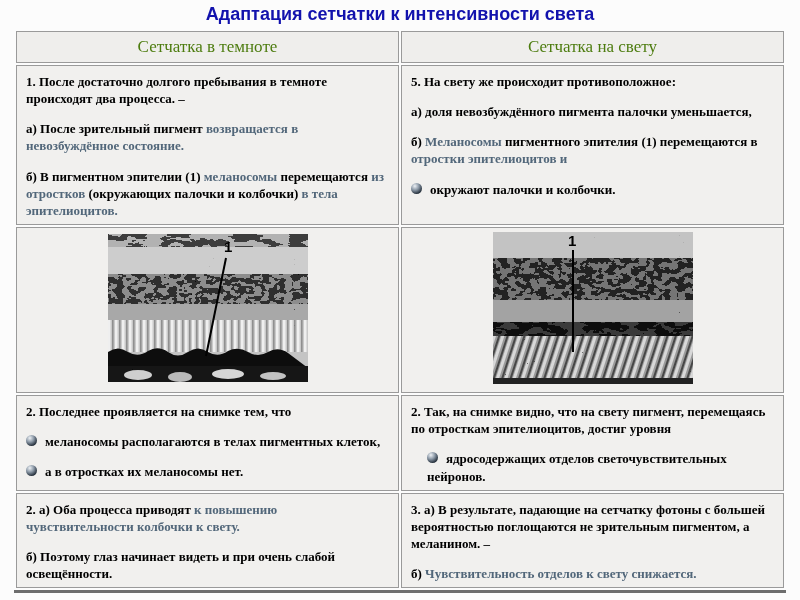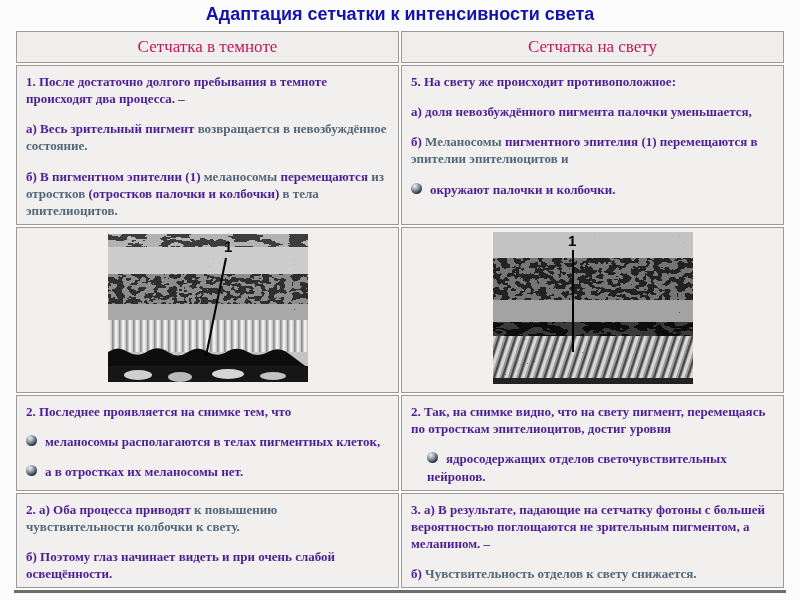--- a/index.html
+++ b/index.html
@@ -3,29 +3,29 @@
 <meta charset="utf-8">
 <style>
   html,body{margin:0;padding:0;background:#fcfcfc;}
   .page{width:800px;height:600px;background:#fcfcfc;overflow:hidden;box-sizing:border-box;padding-top:4px;
         font-family:"Liberation Serif",serif;}
   .title{width:800px;text-align:center;margin:0 0 4px 0;
          font-family:"Liberation Sans",sans-serif;font-weight:bold;font-size:18px;color:#1212ad;}
   table.tbl{width:772px;margin:0 auto;border-collapse:separate;border-spacing:2px;table-layout:fixed;
             border-bottom:3px solid #6e6e6e;}
   td,th{box-sizing:border-box;}
-  th.hd{background:#efeeec;border:1px solid #9a9a9a;font-weight:normal;font-size:17px;color:#be185d;
+  th.hd{background:#efeeec;border:1px solid #9a9a9a;font-weight:normal;font-size:17px;color:#4d7c0f;
         height:32px;text-align:center;padding:4px 6px;}
   td.txt{background:#f1f0ee;border:1px solid #9a9a9a;vertical-align:top;text-align:left;
          font-weight:bold;font-size:13px;line-height:1.32;color:#1c1c1c;padding:7px 10px 5px 9px;}
   td.fig{background:#f1f0ee;border:1px solid #9a9a9a;text-align:center;vertical-align:middle;padding:4px 0;}
   .cp{margin:0 0 13px 0;}
   .cp:last-child{margin-bottom:0;}
   [data-color="slate"]{color:#52677a;}
-  [data-color="black"]{color:#4c1d95;}
+  [data-color="black"]{color:#000000;}
   .ball{display:inline-block;width:11px;height:11px;border-radius:50%;margin-right:8px;
         background:radial-gradient(circle at 35% 28%, #eef2f6 0%, #8a97a5 38%, #2b3642 72%, #0e151c 100%);}
   .indent{margin-left:16px;}
   .r1{height:156px;} .r2{height:162px;} .r3{height:70px;} .r4{height:86px;}
   svg.micro{display:inline-block;background:#c4c4c4;}
   .figlabel{font-family:"Liberation Sans",sans-serif;font-weight:bold;font-size:15px;fill:#000;}
 </style>
 </head>
 <body>
 
@@ -81,27 +81,27 @@
       <tr>
         <th class="hd">Сетчатка в темноте</th>
         <th class="hd">Сетчатка на свету</th>
       </tr>
     </thead>
     <tbody>
 
       <tr class="r1">
         <td class="txt">
           <p class="cp"><span data-color="black">1. После достаточно долгого пребывания в темноте происходят два процесса. –</span></p>
-          <p class="cp"><span data-color="black">а) Весь зрительный пигмент </span><span data-color="slate">возвращается в невозбуждённое состояние.</span></p>
-          <p class="cp"><span data-color="black">б) В пигментном эпителии (1) </span><span data-color="slate">меланосомы</span><span data-color="black"> перемещаются </span><span data-color="slate">из отростков</span><span data-color="black"> (отростков палочки и колбочки) </span><span data-color="slate">в тела эпителиоцитов.</span></p>
+          <p class="cp"><span data-color="black">а) После зрительный пигмент </span><span data-color="slate">возвращается в невозбуждённое состояние.</span></p>
+          <p class="cp"><span data-color="black">б) В пигментном эпителии (1) </span><span data-color="slate">меланосомы</span><span data-color="black"> перемещаются </span><span data-color="slate">из отростков</span><span data-color="black"> (окружающих палочки и колбочки) </span><span data-color="slate">в тела эпителиоцитов.</span></p>
         </td>
         <td class="txt">
           <p class="cp"><span data-color="black">5. На свету же происходит противоположное:</span></p>
           <p class="cp"><span data-color="black">а) доля невозбуждённого пигмента палочки уменьшается,</span></p>
-          <p class="cp"><span data-color="black">б) </span><span data-color="slate">Меланосомы</span><span data-color="black"> пигментного эпителия (1) перемещаются в </span><span data-color="slate">эпителии эпителиоцитов и</span></p>
+          <p class="cp"><span data-color="black">б) </span><span data-color="slate">Меланосомы</span><span data-color="black"> пигментного эпителия (1) перемещаются в </span><span data-color="slate">отростки эпителиоцитов и</span></p>
           <p class="cp"><span class="ball"></span><span data-color="black">окружают палочки и колбочки.</span></p>
         </td>
       </tr>
 
       <tr class="r2">
         <td class="fig">
           <svg class="micro" width="200" height="148" viewBox="0 0 200 148" role="img">
             <rect width="200" height="148" fill="#c4c4c4"></rect>
             <rect y="0" width="200" height="13" fill="#b2b2b2"></rect>
             <rect y="0" width="200" height="13" fill="#3c3c3c" filter="url(#nzC)"></rect>

